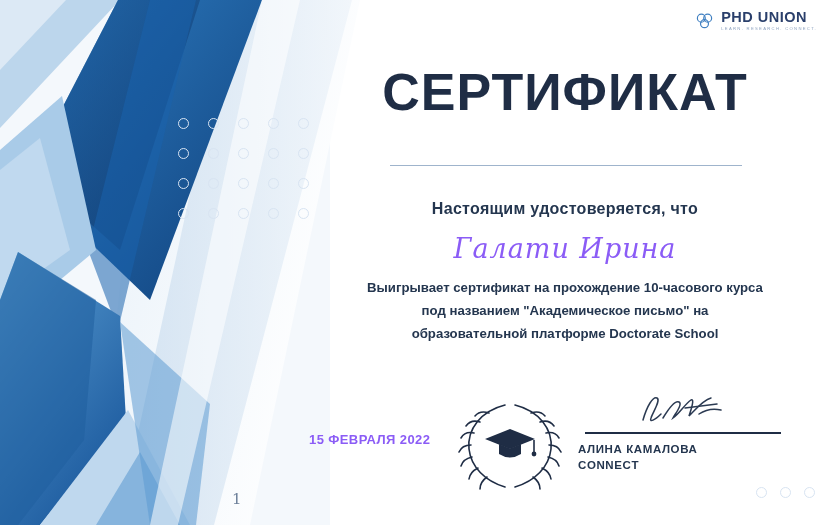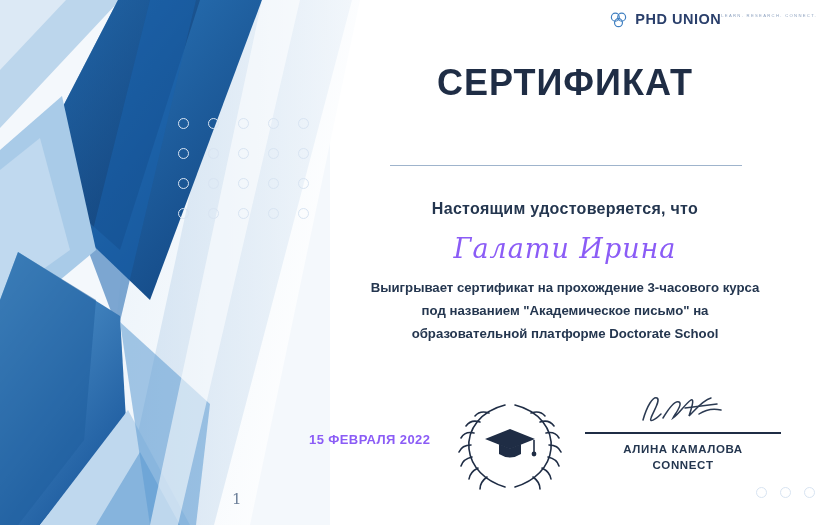--- a/index.html
+++ b/index.html
@@ -69,21 +69,21 @@
     align-items: center;
     gap: 7px;
   }
   .logo-mark {
     width: 19px;
     height: 19px;
     flex: none;
   }
   .logo-text {
     display: flex;
-    flex-direction: row;
+    flex-direction: column;
     line-height: 1;
   }
   .logo-name {
     font-size: 14.5px;
     letter-spacing: 0.5px;
     color: #2a3f6b;
     font-weight: bold;
   }
   .logo-tag {
     font-size: 4.2px;
@@ -99,21 +99,21 @@
     top: 0;
     width: 503px;
     height: 525px;
     text-align: center;
   }
   .title {
     position: absolute;
     top: 62px;
     left: 0;
     width: 470px;
-    font-size: 36px;
+    font-size: 52px;
     font-weight: bold;
     letter-spacing: 1px;
     color: #1f2d45;
     font-family: "Liberation Sans", sans-serif;
   }
   .subtitle {
     position: absolute;
     top: 131px;
     left: 0;
     width: 470px;
@@ -177,21 +177,20 @@
     left: 455px;
     top: 395px;
     width: 110px;
     height: 98px;
   }
   .signature-block {
     position: absolute;
     left: 578px;
     top: 390px;
     width: 210px;
-    text-align: center;
   }
   .sig-svg {
     display: block;
     margin: 0 auto;
     width: 100px;
     height: 40px;
   }
   .sig-line {
     width: 196px;
     height: 1.5px;
@@ -322,21 +321,21 @@
       <div class="logo-name">PHD UNION</div>
       <div class="logo-tag">LEARN. RESEARCH. CONNECT.</div>
     </div>
   </div>
 
   <div class="content">
     <div class="title">СЕРТИФИКАТ</div>
     <div class="divider"></div>
     <div class="attest">Настоящим удостоверяется, что</div>
     <div class="recipient">Галати Ирина</div>
-    <div class="body-text">Выигрывает сертификат на прохождение 3-часового курса под названием "Академическое письмо" на образовательной платформе Doctorate School</div>
+    <div class="body-text">Выигрывает сертификат на прохождение 10-часового курса под названием "Академическое письмо" на образовательной платформе Doctorate School</div>
   </div>
 
   <div class="date">15 ФЕВРАЛЯ 2022</div>
 
   <svg class="wreath" viewBox="0 0 110 98">
     <g stroke="#1f2d45" stroke-width="1.6" fill="none" stroke-linecap="round">
       <path d="M50,10 C26,16 12,34 14,54 C16,72 30,86 50,92"></path>
       <path d="M60,10 C84,16 98,34 96,54 C94,72 80,86 60,92"></path>
       <path d="M34,18 q-9,-3 -14,3"></path>
       <path d="M25,27 q-9,-3 -14,4"></path>

